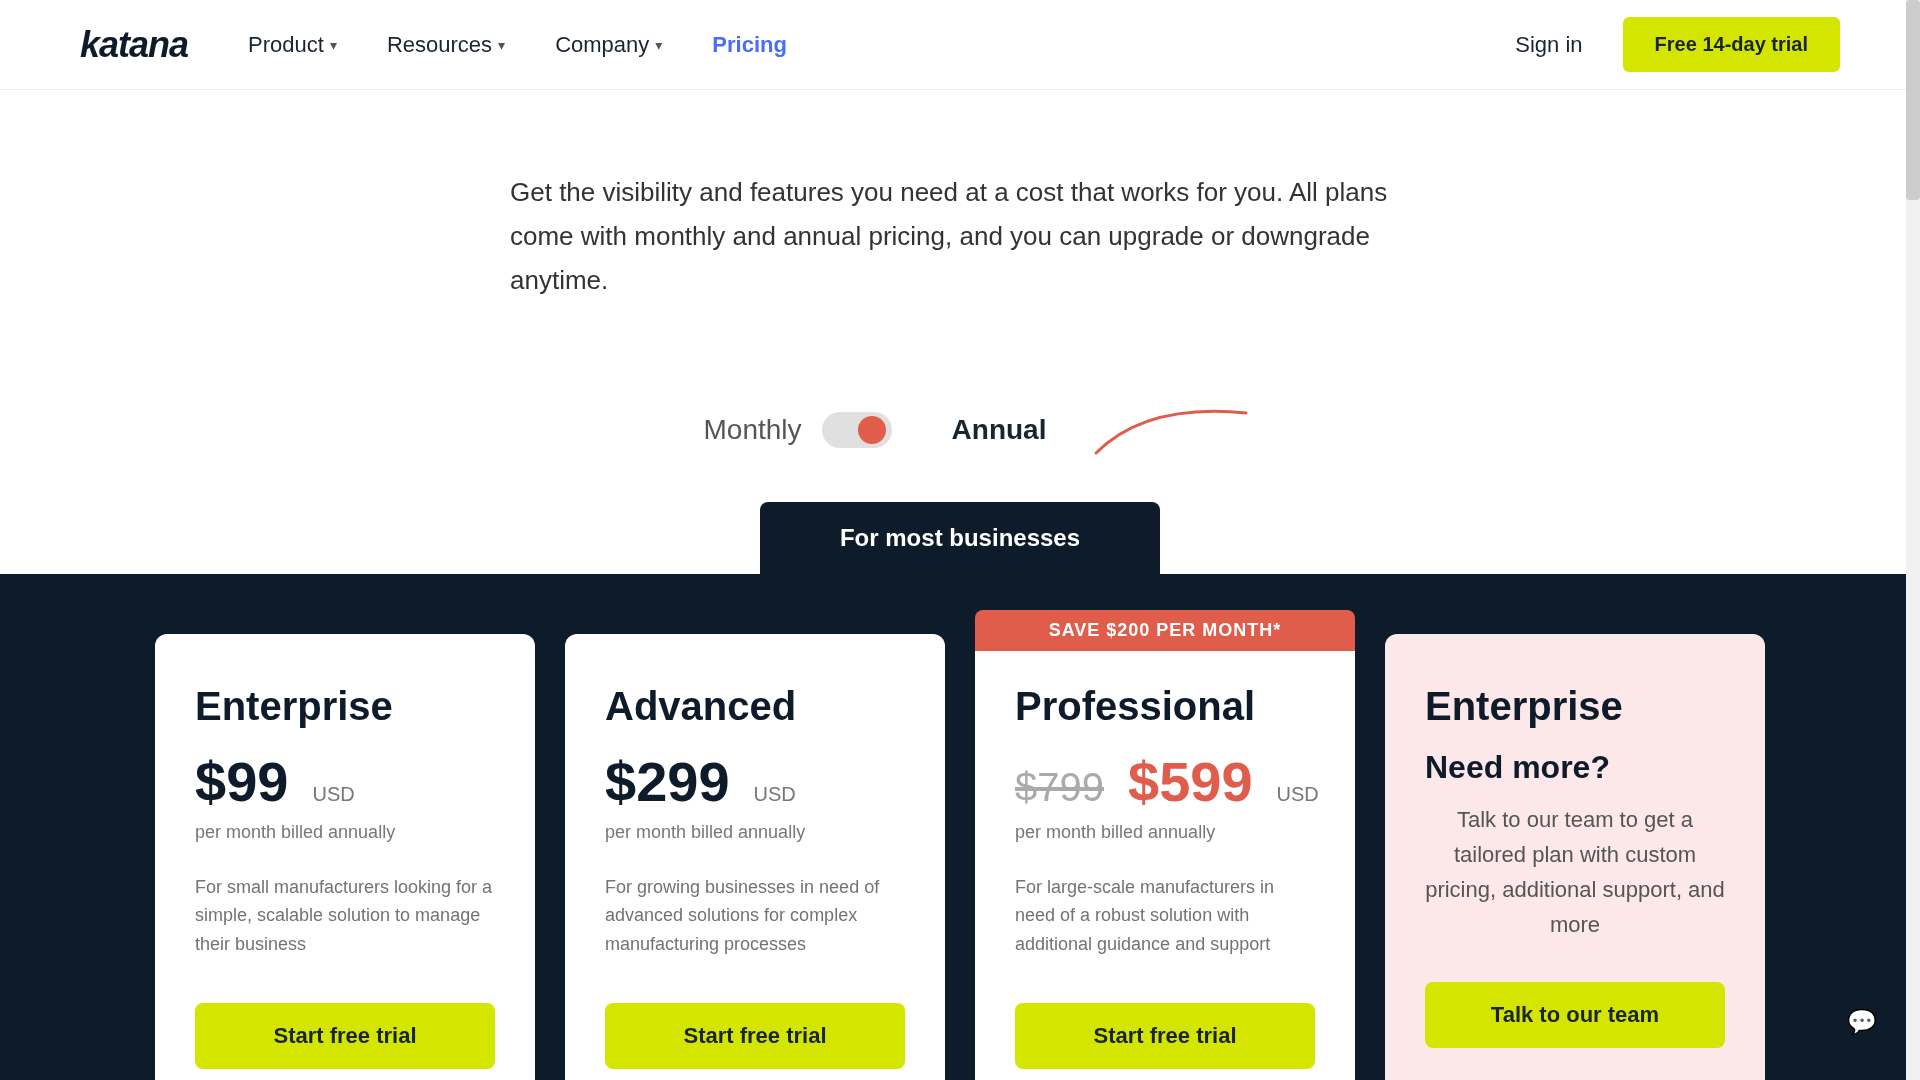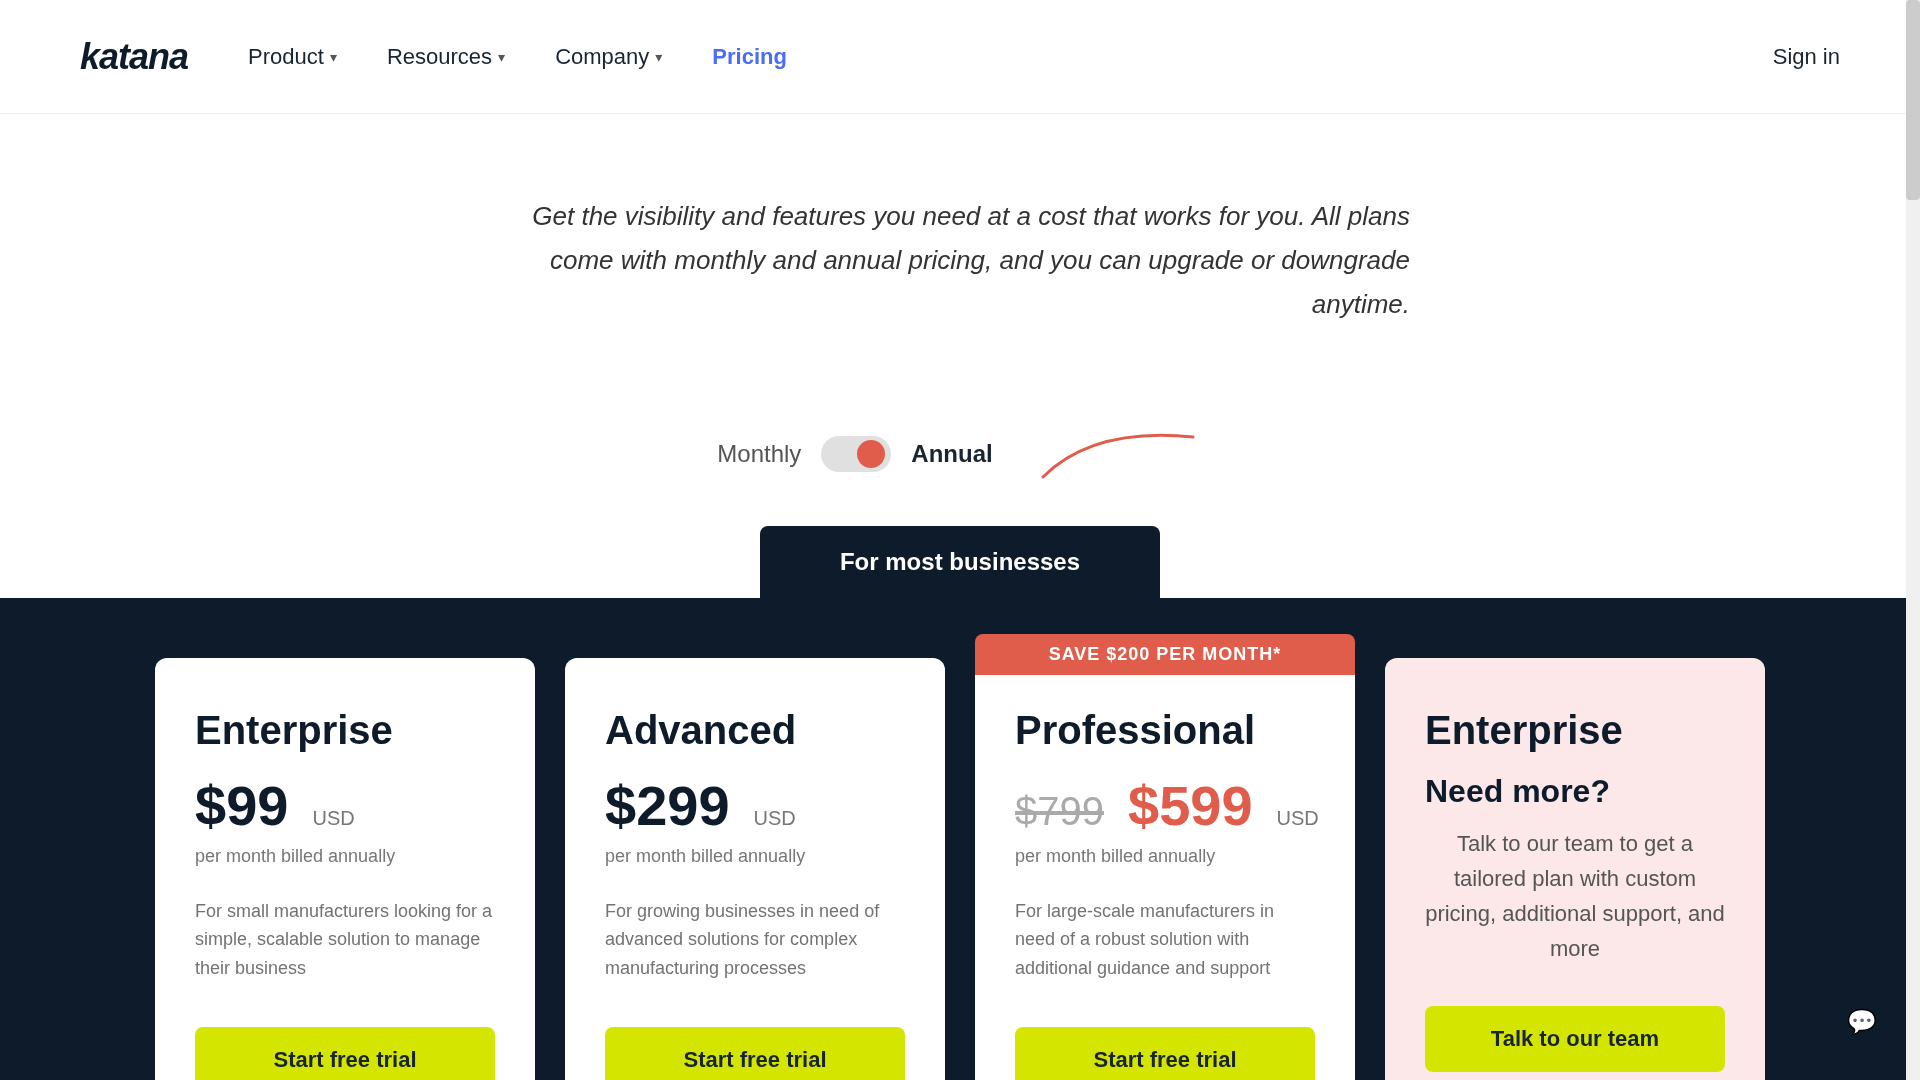--- a/index.html
+++ b/index.html
@@ -3,21 +3,21 @@
   <meta charset="utf-8">
   <style>
     * { box-sizing: border-box; margin: 0; padding: 0; }
     body { font-family: -apple-system, BlinkMacSystemFont, 'Segoe UI', sans-serif; background: #fff; width: 1920px; min-height: 1080px; overflow-x: hidden; }
 
     
     .navbar {
       display: flex;
       align-items: center;
       padding: 0 80px;
-      height: 114px;
+      height: 90px;
       background: #fff;
       border-bottom: 1px solid #eee;
     }
     .navbar-logo {
       font-size: 36px;
       font-weight: 800;
       color: #0d1b2a;
       letter-spacing: -1px;
       margin-right: 60px;
       font-style: italic;
@@ -60,43 +60,43 @@
       font-size: 20px;
       font-weight: 700;
       padding: 16px 32px;
       border-radius: 6px;
       cursor: pointer;
       border: none;
     }
 
     
     .hero {
-      text-align: right;
+      text-align: left;
       padding: 80px 111px 50px;
-      font-style: italic;
     }
     .hero-text {
       font-size: 26px;
       color: #333;
       line-height: 1.7;
       max-width: 900px;
       margin: 0 auto;
     }
 
     
     .toggle-section {
       display: flex;
       align-items: center;
       justify-content: center;
       gap: 20px;
       padding: 40px 0 20px;
     }
     .toggle-label {
-      font-size: 24px;
+      font-size: 28px;
       color: #555;
+      margin-left: 40px;
     }
     .toggle-label.bold {
       font-weight: 700;
       color: #1a2532;
     }
     .toggle-switch {
       width: 70px;
       height: 36px;
       background: #e0e0e0;
       border-radius: 18px;
@@ -310,20 +310,21 @@
     <div class="nav-item">
       <span>Company</span>
       <span class="nav-chevron">▾</span>
     </div>
     <div class="nav-item active">
       <span>Pricing</span>
     </div>
   </div>
   <div class="navbar-actions">
     <span class="signin-btn">Sign in</span>
+    <button class="trial-btn">Free 14-day trial</button>
   </div>
 </nav>
 
 <section class="hero">
   <p class="hero-text">Get the visibility and features you need at a cost that works for you. All plans come with monthly and annual pricing, and you can upgrade or downgrade anytime.</p>
 </section>
 
 <div class="toggle-section">
   <span class="toggle-label">Monthly</span>
   <div class="toggle-switch">

